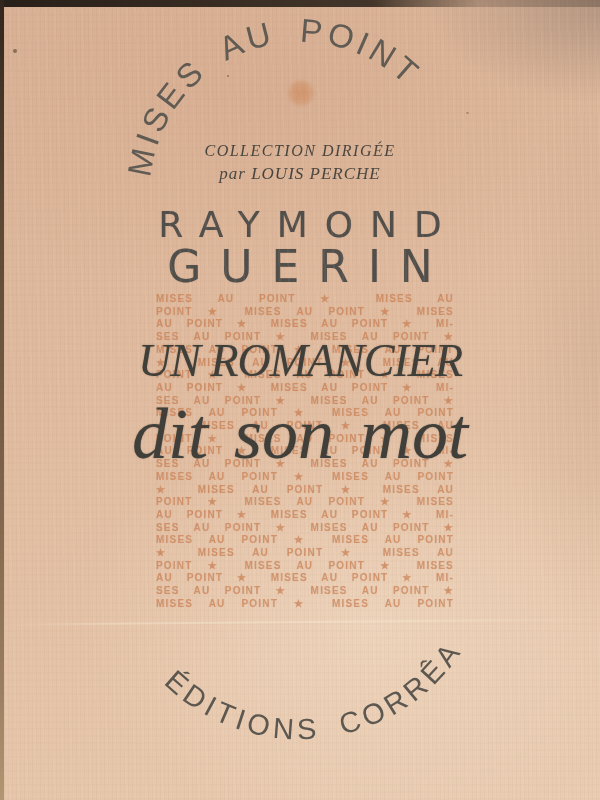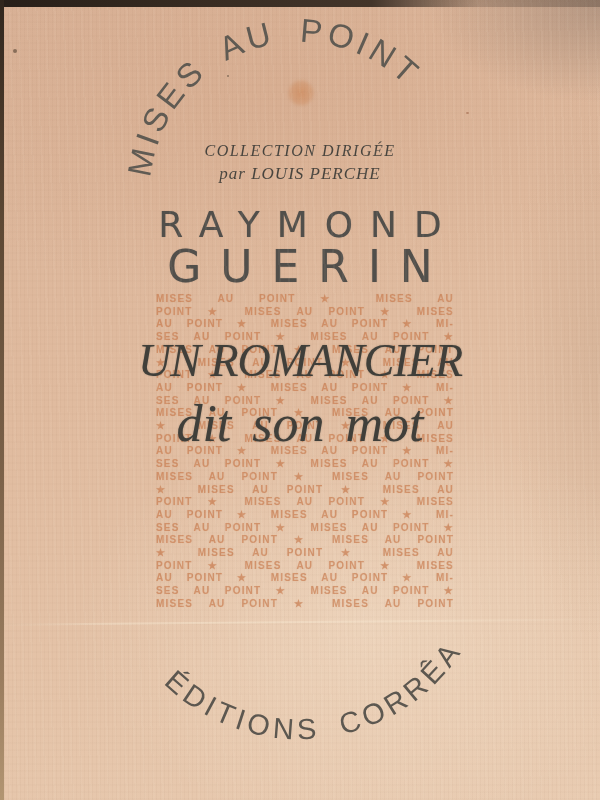--- a/index.html
+++ b/index.html
@@ -63,21 +63,21 @@
     text-shadow:0 0 1px rgba(201,124,79,0.25);
   }
   .pattern .pl{text-align:justify;text-align-last:justify;white-space:nowrap;overflow:hidden;}
   .title-1,.title-2{
     position:absolute;left:0;width:600px;text-align:center;line-height:1;
     font-family:"Liberation Serif",serif;font-style:italic;color:#403f3a;
     text-shadow:0 0 1.5px rgba(62,61,56,0.45);
     z-index:3;
   }
   .title-1{top:326px;font-size:46px;letter-spacing:-1px;margin-top:12px;}
-  .title-2{top:398px;font-size:52px;word-spacing:8px;}
+  .title-2{top:398px;font-size:72px;word-spacing:8px;}
   svg.arcs{position:absolute;inset:0;z-index:2;}
   svg.arcs text{font-family:"Liberation Sans",sans-serif;}
   .arc-top-text{font-size:33px;letter-spacing:4px;word-spacing:10px;fill:#56544e;opacity:0.92;}
   .arc-bottom-text{font-size:29px;letter-spacing:4.5px;word-spacing:9px;fill:#514e48;opacity:0.92;}
 </style>
 </head>
 <body>
 
 <div class="cover">
 

